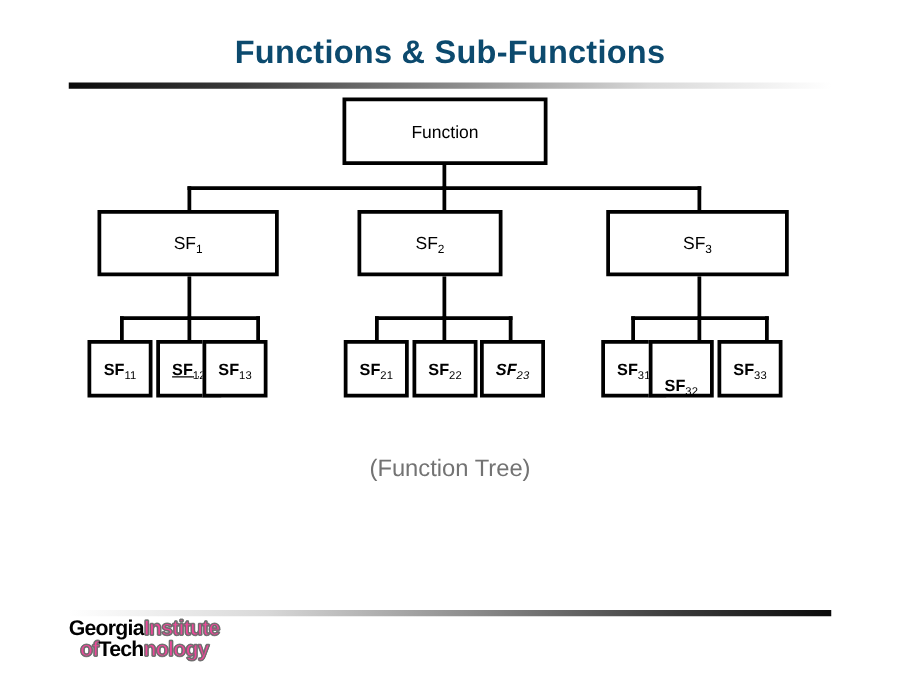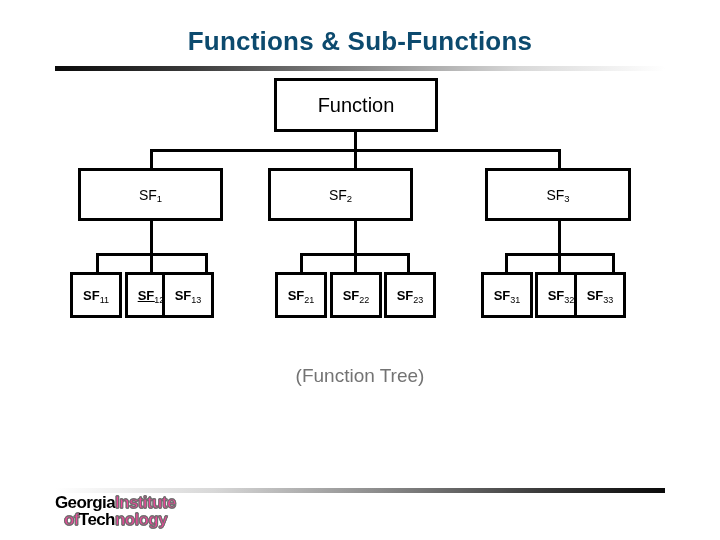--- a/index.html
+++ b/index.html
@@ -77,42 +77,42 @@
   .node-label sub {
     font-size: 9.5px;
     vertical-align: baseline;
     position: relative;
     top: 2.5px;
     font-weight: inherit;
   }
 
   
   #node-root { left: 274px; top: 78px; width: 164px; height: 54px; }
-  #node-root .node-label { font-size: 20px; }
+  #node-root .node-label { font-size: 14px; }
 
   
   #node-sf1 { left: 78px;  top: 168px; width: 145px; height: 53px; }
-  #node-sf2 { left: 268px; top: 168px; width: 145px; height: 53px; }
+  #node-sf2 { left: 286px; top: 168px; width: 116px; height: 53px; }
   #node-sf3 { left: 485px; top: 168px; width: 146px; height: 53px; }
 
   
   .leaf { width: 52px; height: 46px; top: 272px; }
   .leaf .node-label { font-size: 13px; font-weight: bold; }
   .leaf .node-label sub { font-size: 9px; font-weight: normal; top: 3px; }
 
   #node-sf11 { left: 70px; }
   #node-sf12 { left: 125px; text-decoration: underline; }
   #node-sf13 { left: 162px; }
 
   #node-sf21 { left: 275px; }
   #node-sf22 { left: 330px; }
-  #node-sf23 { left: 384px; }
+  #node-sf23 { left: 384px; font-style: italic; }
 
   #node-sf31 { left: 481px; }
-  #node-sf32 { left: 535px; }
+  #node-sf32 { left: 519px; align-items: flex-end; }
   #node-sf33 { left: 574px; }
 
   
   .conn {
     position: absolute;
     background: #000000;
     z-index: 1;
   }
   .conn-v { width: 3px; }
   .conn-h { height: 3px; }

